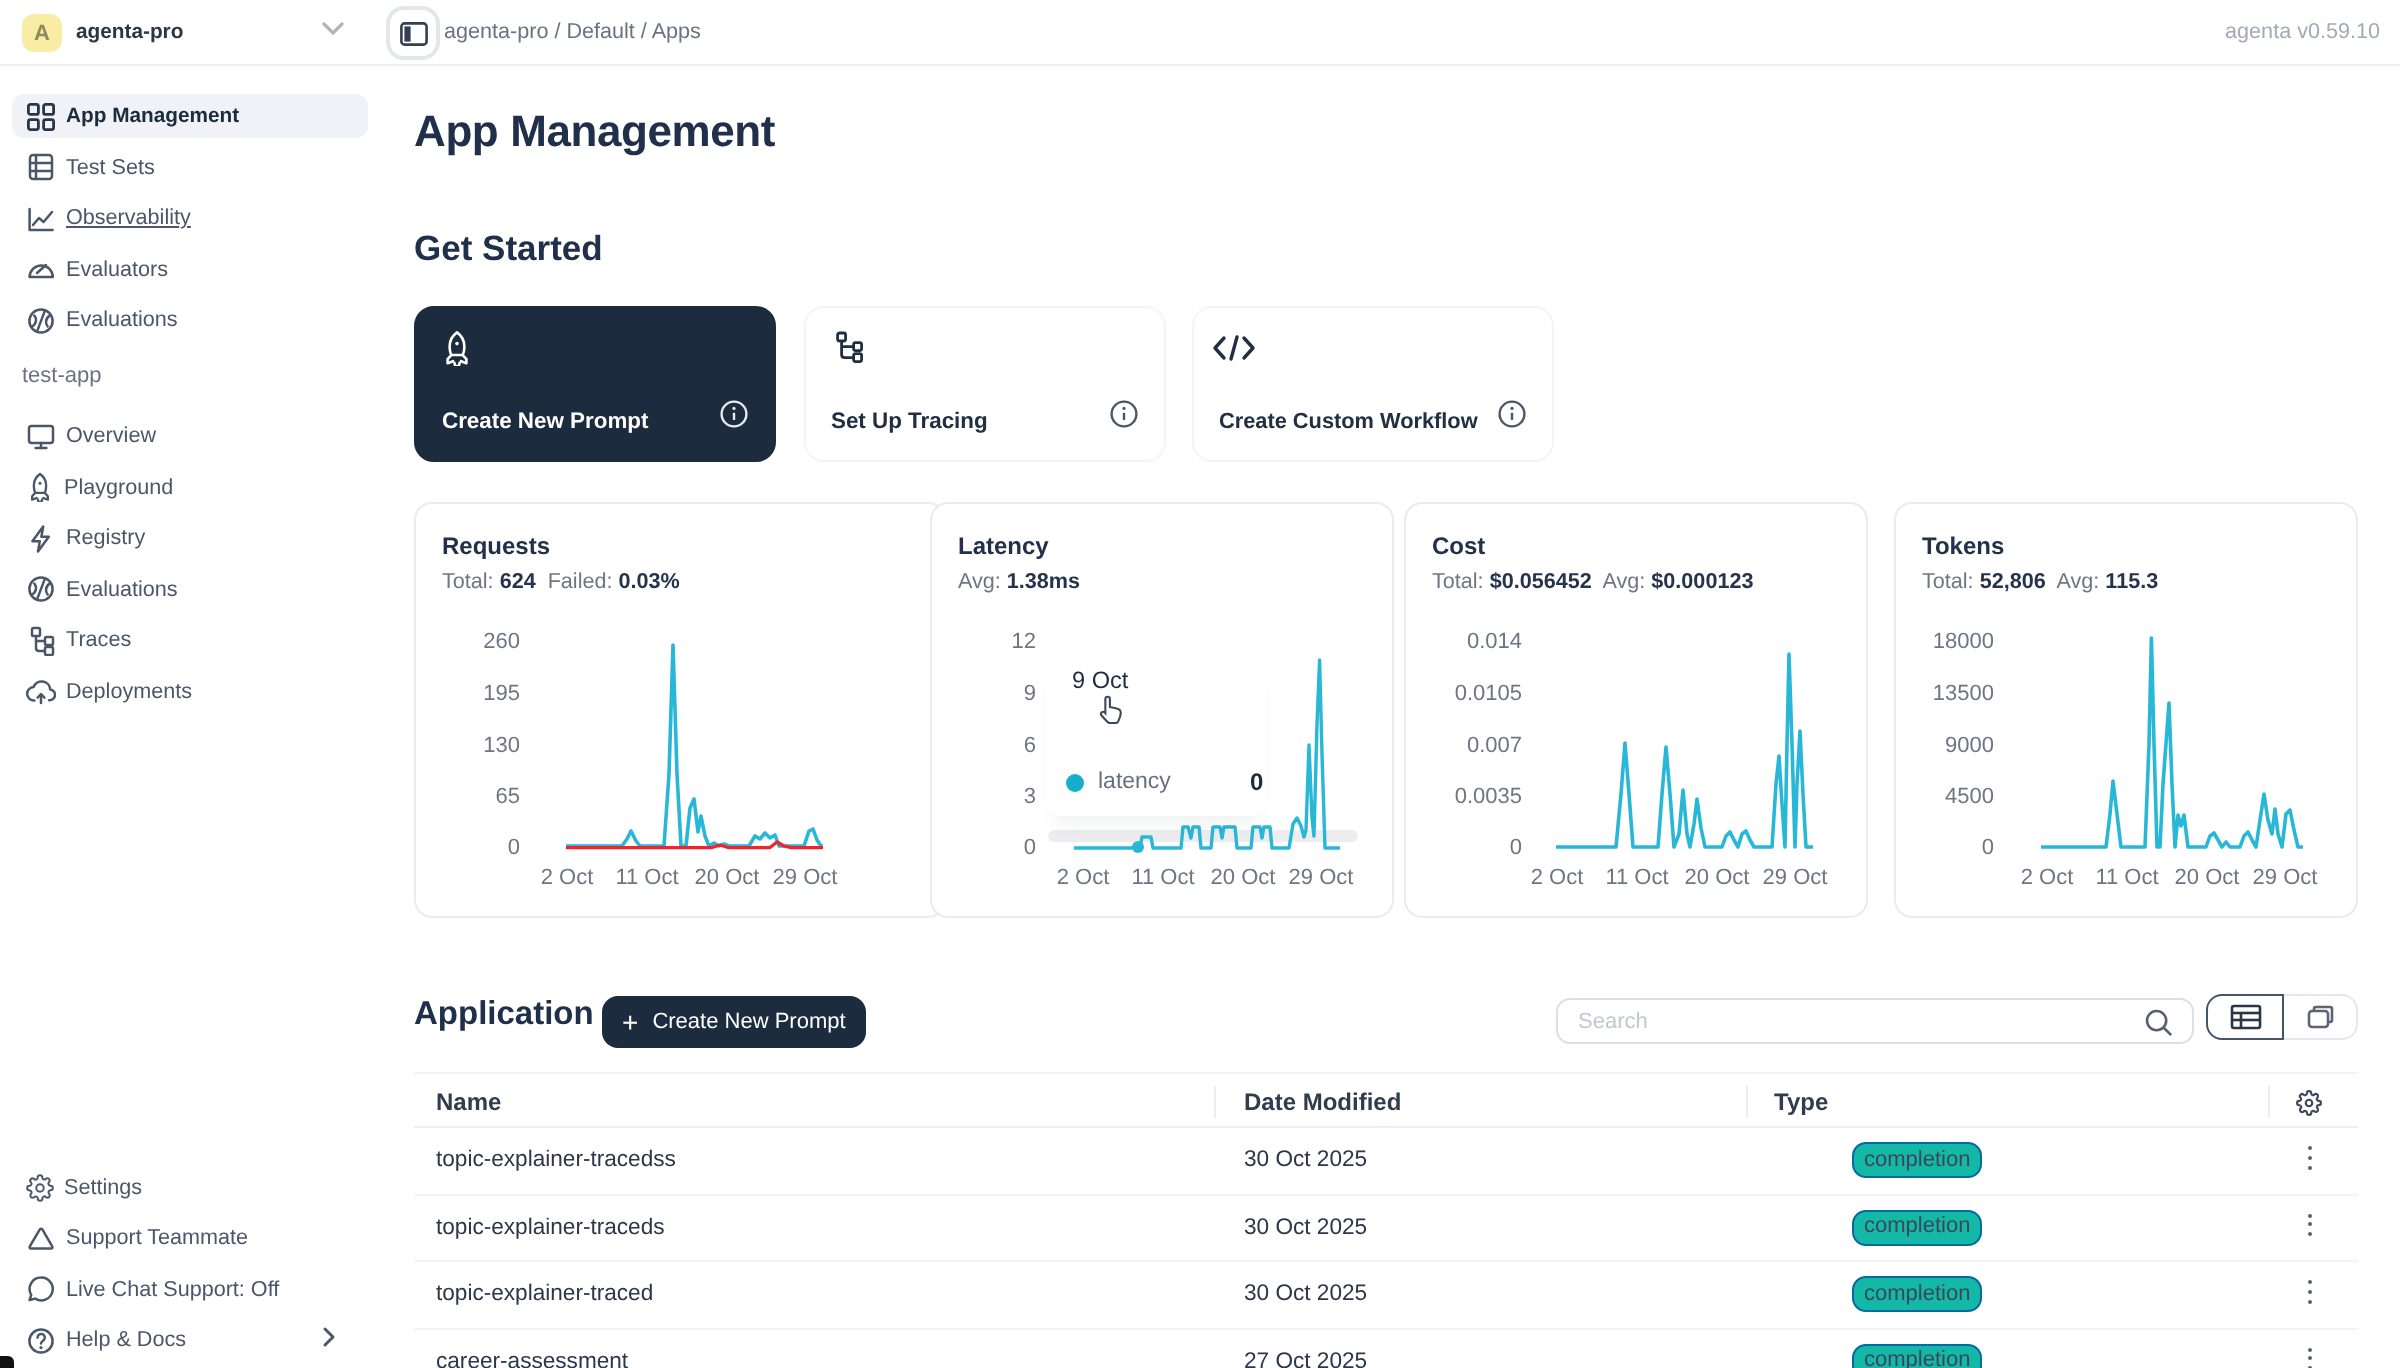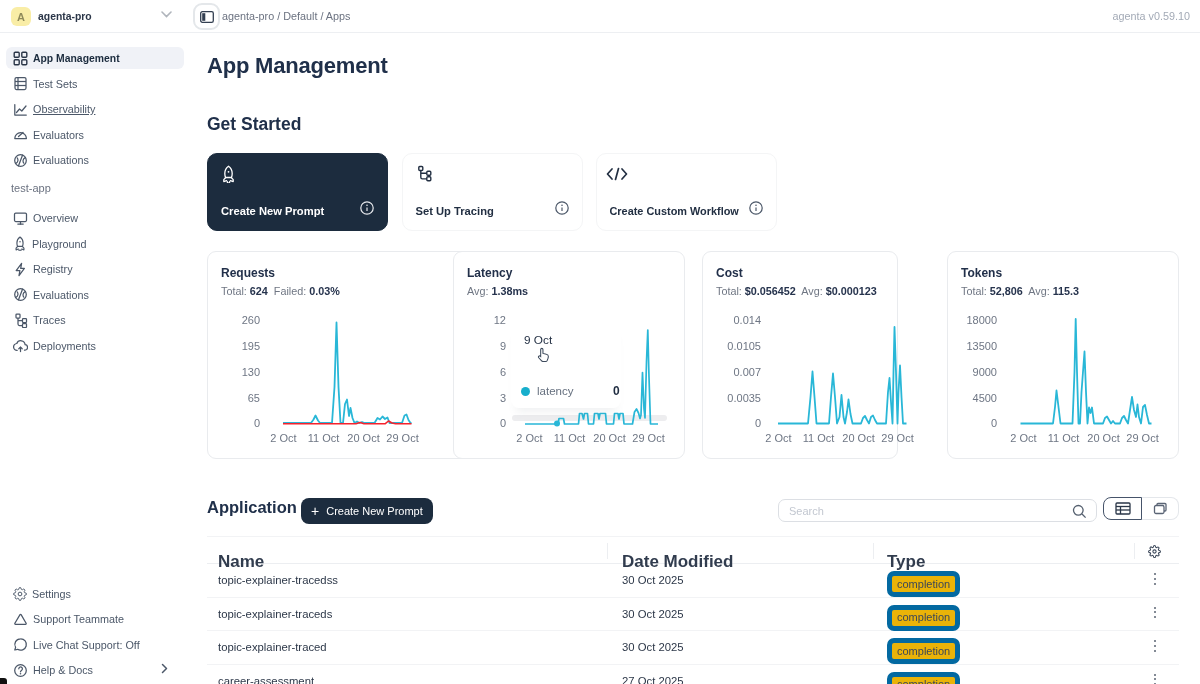--- a/index.html
+++ b/index.html
@@ -61,28 +61,28 @@
 #seg { position:absolute; left:918px; top:464px; width:76px; height:23px; }
 #seg .b1 { position:absolute; left:0; top:0; width:39px; height:23px; border:1.5px solid #46546a;
   border-radius:8px 0 0 8px; display:flex; align-items:center; justify-content:center; background:#fff; z-index:2;}
 #seg .b2 { position:absolute; left:38px; top:0; width:38px; height:23px; border:1px solid #e4e7eb;
   border-left:none; border-radius:0 8px 8px 0; display:flex; align-items:center; justify-content:center; }
 
 
 #tbl { position:absolute; left:22px; top:503px; width:972px; }
 #tbl .hrow { position:relative; height:28px; border-top:1px solid #f2f3f5; border-bottom:1px solid #eceef1; }
 #tbl .hrow .hc { position:absolute; top:0; height:28px; display:flex; align-items:center;
-  font-size:17px; font-weight:700; color:#313c4e;margin-top:11px; }
+  font-size:12px; font-weight:700; color:#313c4e; }
 #tbl .vline { position:absolute; top:6px; height:16px; width:1px; background:#eceef1; }
 #tbl .row { position:relative; height:33.5px; border-bottom:1px solid #f2f3f5; font-size:11.3px; color:#2c3748; }
 #tbl .row .c1 { position:absolute; left:11px; top:10px; }
 #tbl .row .c2 { position:absolute; left:415px; top:10px; }
 #tbl .row .c3 { position:absolute; left:680px; top:7px; }
-#tbl .pill { display:inline-block; border:5px solid #0369a1; border-radius:7px; padding:1.5px 5px 2.5px;
-  font-size:11px; color:#3c4759; background:#eab308; }
+#tbl .pill { display:inline-block; border:1px solid #0369a1; border-radius:7px; padding:1.5px 5px 2.5px;
+  font-size:11px; color:#3c4759; background:#14b8a6;margin-left:39px; }
 #tbl .dots { position:absolute; left:947px; top:9px; width:3px; }
 .dot3 { width:2px; height:2px; border-radius:50%; background:#5a6372; margin:0 0 2.8px 0; }
 
 
 #ltip { position:absolute; left:57px; top:72px; width:110px; height:84px; background:#fff;
   border-radius:8px; box-shadow:0 9px 9px -5px rgba(110,118,130,0.10); z-index:3; }
 #ltip .d { font-size:11.8px; color:#1f2c40; position:absolute; left:13px; top:9px; }
 #ltip .lg { position:absolute; left:10px; top:61px; display:flex; align-items:center; }
 #ltip .lg .c { width:9px; height:9px; border-radius:50%; background:#17aecc; }
 #ltip .lg .n { margin-left:7px; font-size:11.5px; color:#66707f; }
@@ -308,21 +308,21 @@
       <g font-size="11" fill="#6e7684" text-anchor="middle">
         <text x="75.5" y="190">2 Oct</text>
           <text x="115.5" y="190">11 Oct</text>
           <text x="155.5" y="190">20 Oct</text>
           <text x="194.5" y="190">29 Oct</text>
       </g>
       <path d="M75,171 H103 L105.5,167.5 L107.5,163.5 L110,168.5 L112,171 H124 L126.5,135 L128.5,70.5 L130.5,135 L132.5,171 H135 L137,152 L139,147.5 L141,164 L142.5,156 L144.5,166 L146.5,171 L149,169.5 L151.5,171 L154,170 L156.5,171 H166.5 L169.5,166 L172,167.5 L174.5,164.5 L177,167 L179.5,165.5 L181.5,171 H194 L196.5,163.5 L198.5,162.5 L200.5,168 L202.5,171 H203.5" fill="none" stroke="#29b7d7" stroke-width="1.8" stroke-linejoin="round"></path>
       <path d="M75,171.8 H148 L152,170.5 L156,171.8 H177 L180.5,169 L184,171 L187.5,171.8 H203.5" fill="none" stroke="#f5222d" stroke-width="1.6" stroke-linejoin="round"></path>
     </svg>
   </div>
-  <div class="mcard" id="mc2" style="left:268px; width:232px;">
+  <div class="mcard" id="mc2" style="left:280px; width:232px;">
     <div class="t">Latency</div>
     <div class="s">Avg: <b>1.38ms</b></div>
     <svg class="chart" width="232" height="208">
       <g font-size="11" fill="#6e7684" text-anchor="end">
         <text x="52" y="72">12</text>
           <text x="52" y="98">9</text>
           <text x="52" y="124">6</text>
           <text x="52" y="149.5">3</text>
           <text x="52" y="175">0</text>
       </g>
@@ -341,21 +341,21 @@
       <svg style="position:absolute; left:26px; top:23px;" width="14" height="15" viewBox="0 0 16 17">
           <path d="M5.5 1.5c.8 0 1.3.5 1.3 1.3v4.5l3.9.9c1.5.3 2.3 1 2.3 2.5 0 .6-.2 1.5-.5 2.4l-.9 2.4c-.3.8-.8 1-1.6 1H6.8c-.6 0-1.1-.2-1.5-.7L2 12.2c-.5-.6-.4-1.3.1-1.8.5-.4 1.2-.4 1.7.1l.4.4V2.8c0-.8.5-1.3 1.3-1.3z" fill="#fff" stroke="#3d4a5c" stroke-width="1.2"></path>
         </svg>
       <div class="lg">
           <div class="c"></div>
           <div class="n">latency</div>
           <div class="v">0</div>
         </div>
     </div>
   </div>
-  <div class="mcard" id="mc3" style="left:517px; width:196px;">
+  <div class="mcard" id="mc3" style="left:517px; width:232px;">
     <div class="t">Cost</div>
     <div class="s">Total: <b>$0.056452</b>&nbsp; Avg: <b>$0.000123</b></div>
     <svg class="chart" width="232" height="208">
       <g font-size="11" fill="#6e7684" text-anchor="end">
         <text x="58" y="72">0.014</text>
           <text x="58" y="98">0.0105</text>
           <text x="58" y="124">0.007</text>
           <text x="58" y="149.5">0.0035</text>
           <text x="58" y="175">0</text>
       </g>

